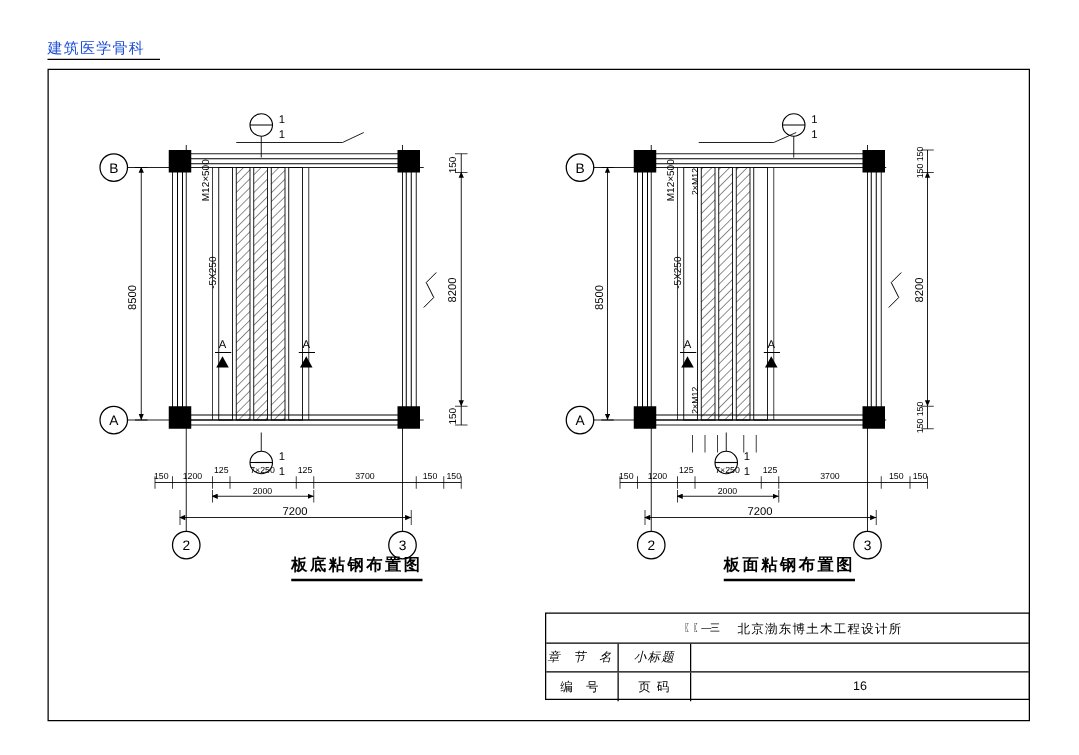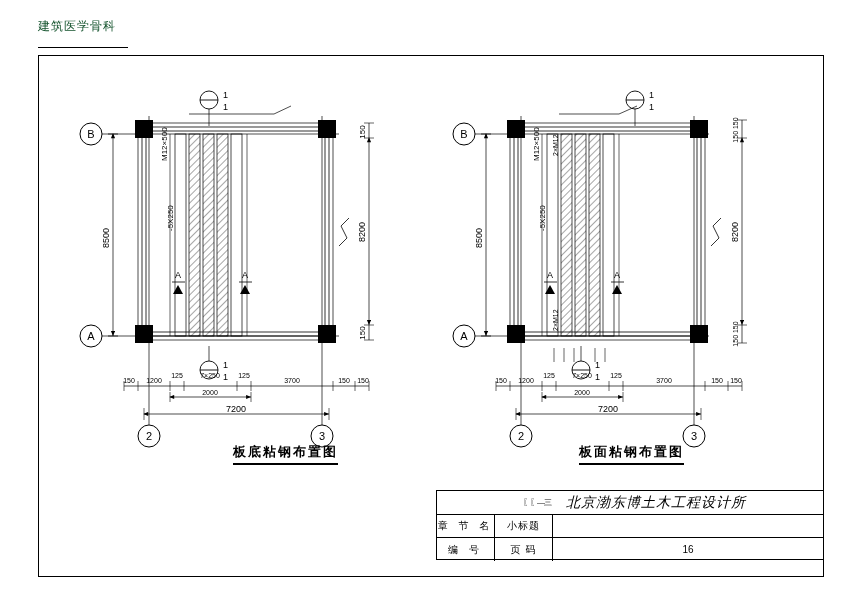--- a/index.html
+++ b/index.html
@@ -2,21 +2,21 @@
 <html><head>
 <meta charset="utf-8">
 <style>
   html,body{margin:0;padding:0;}
   body{
     width:863px;height:604px;background:#ffffff;
     font-family:"Liberation Sans","DejaVu Sans",sans-serif;
     color:#000;overflow:hidden;position:relative;
   }
   .page-header{
-    position:absolute;left:38px;top:18px;font-size:12px;letter-spacing:1px;color:#14532d;
+    position:absolute;left:38px;top:30px;font-size:12px;letter-spacing:1px;color:#1d4ed8;
   }
   .header-rule{
     position:absolute;left:38px;top:47px;width:90px;height:1px;background:#000;
   }
   .frame{
     position:absolute;left:38px;top:55px;width:786px;height:522px;
     border:1px solid #000;box-sizing:border-box;
   }
   .drawing{position:absolute;left:0;top:0;width:786px;height:522px;}
   
@@ -25,23 +25,23 @@
     border:1px solid #000;box-sizing:border-box;font-size:10px;
   }
   .tb-top{
     height:24px;border-bottom:1px solid #000;display:flex;align-items:center;
     justify-content:center;box-sizing:border-box;
   }
   .tb-logo{
     display:inline-block;width:46px;height:14px;margin-right:6px;position:relative;
     font-size:8px;color:#000;text-align:center;line-height:14px;letter-spacing:-1px;
   }
-  .tb-company{font-size:14px;letter-spacing:1px;font-style:italic;}
+  .tb-company{font-size:10px;letter-spacing:1px;}
   .tb-row{display:flex;height:23px;box-sizing:border-box;}
-  .tb-row.mid{border-bottom:1px solid #000;}
+  .tb-row.mid{border-bottom:1px solid #000;font-style:italic;}
   .tb-cell{
     display:flex;align-items:center;justify-content:center;
     border-right:1px solid #000;box-sizing:border-box;font-size:10px;
     overflow:hidden;white-space:nowrap;
   }
   .c1{width:58px;letter-spacing:4px;}
   .c2{width:112px;}
   .c3{width:58px;letter-spacing:1px;}
   .c4{flex:1;border-right:none;}
   .caption{

